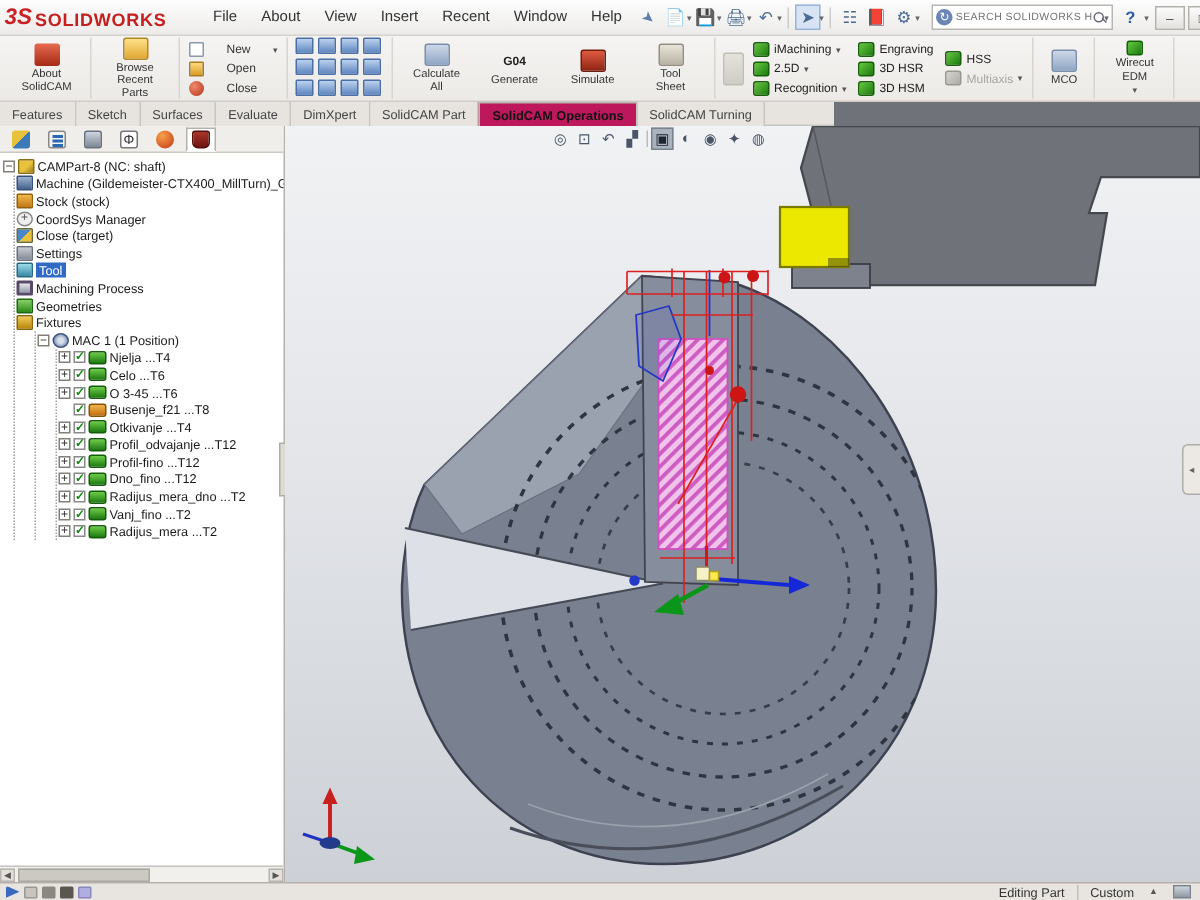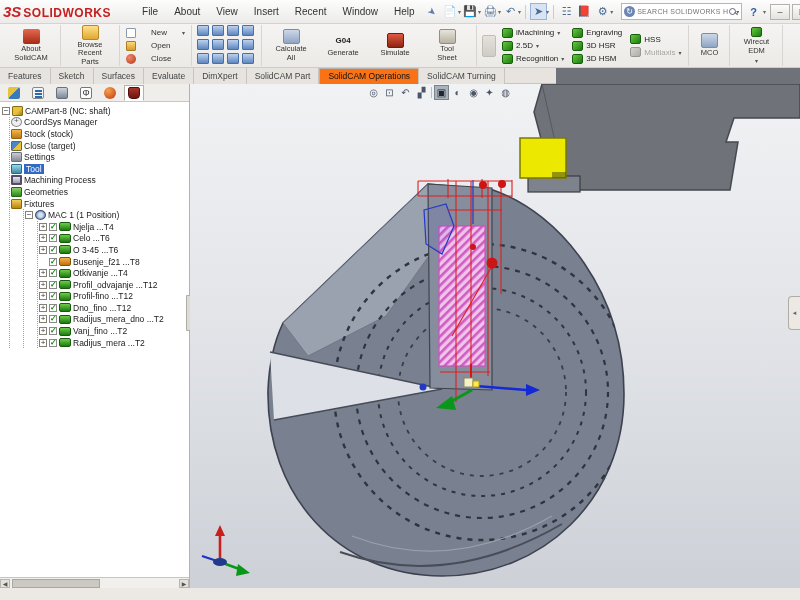--- a/index.html
+++ b/index.html
@@ -68,25 +68,25 @@
   .gcol { display:flex; flex-direction:column; justify-content:center; gap:1px; padding:0 2px; }
   .gitem { display:flex; align-items:center; gap:3px; font-size:8px; color:#222; height:12px; padding:0 2px; }
   .gitem.dis { color:#a9a6a0; }
   .gic { width:11px; height:10px; flex:none; background:linear-gradient(135deg,#66c83e,#1d7a12); border:1px solid #156009; border-radius:2px; }
   .gic.dis { background:linear-gradient(135deg,#d6d4cf,#aeaca6); border-color:#9a978f; }
   .disicon { width:14px; height:22px; background:linear-gradient(#e5e2dc,#cfccc5); border:1px solid #c0bdb5;
     border-radius:2px; margin:0 2px; align-self:center; }
 
   
   #tabrow { position:absolute; left:0; top:68px; width:800px; height:16px; background:#e7e4e0;
-    border-bottom:1px solid #c8c5c0; display:flex; align-items:center; }
+    border-bottom:1px solid #c8c5c0; display:flex; align-items:flex-start; }
   .ctab { font-size:8.5px; color:#444; padding:2px 8px 2px; border-right:1px solid #c8c5c0;
     background:#e7e4e0; height:16px; display:flex; align-items:center; }
-  .ctab.active { background:#f97316; border-top:1px solid #b8b5b0; border-left:1px solid #b8b5b0;
-    color:#111; font-weight:normal; }
+  .ctab.active { background:#be185d; border-top:1px solid #b8b5b0; border-left:1px solid #b8b5b0;
+    color:#111; font-weight:bold; }
   #vspill { position:absolute; left:556px; top:68px; width:244px; height:16px; background:#6f7379; }
 
   
   #leftpanel { position:absolute; left:0; top:84px; width:190px; height:504px; background:#fff;
     border-right:1px solid #b5b2ad; display:flex; flex-direction:column; }
   #ptabs { height:18px; background:#f0eeea; border-bottom:1px solid #cac7c1; display:flex;
     align-items:flex-end; padding-left:4px; gap:4px; }
   .ptab { width:20px; height:16px; display:flex; align-items:center; justify-content:center;
     border:1px solid transparent; }
   .ptab.active { background:#fff; border:1px solid #b5b2ad; border-bottom-color:#fff; }
@@ -380,26 +380,30 @@
         </span>
     </div>
     <div id="tree">
       <div class="trow">
         <span class="ebox minus"></span>
         <span class="ti part"></span>
         <span class="tl">CAMPart-8 (NC: shaft)</span>
       </div>
       <div class="tkids">
         <div class="trow">
+          <span class="ti machine"></span>
+          <span class="tl">Machine (Gildemeister-CTX400_MillTurn)_G</span>
+        </div>
+        <div class="trow">
+          <span class="ti stock"></span>
+          <span class="tl">Stock (stock)</span>
+        </div>
+        <div class="trow">
           <span class="ti coordsys"></span>
           <span class="tl">CoordSys Manager</span>
-        </div>
-        <div class="trow">
-          <span class="ti stock"></span>
-          <span class="tl">Stock (stock)</span>
         </div>
         <div class="trow">
           <span class="ti target"></span>
           <span class="tl">Close (target)</span>
         </div>
         <div class="trow">
           <span class="ti settings"></span>
           <span class="tl">Settings</span>
         </div>
         <div class="trow sel">
@@ -600,14 +604,29 @@
       <span class="hsep"></span>
       <span class="hbtn pressed">▣</span>
       <span class="hbtn">◐</span>
       <span class="hbtn">◉</span>
       <span class="hbtn">✦</span>
       <span class="hbtn">◍</span>
     </div>
     <div id="taskpane-tab">◂</div>
   </div>
 
+  <div id="statusbar">
+    <span class="sbicons">
+      <span class="sbi a"></span>
+      <span class="sbi b"></span>
+      <span class="sbi c"></span>
+      <span class="sbi d"></span>
+      <span class="sbi e"></span>
+    </span>
+    <span class="sbspacer"></span>
+    <span>Editing Part</span>
+    <span class="sbsep"></span>
+    <span>Custom</span>
+    <span class="sbtri">▲</span>
+    <span class="sbtag"></span>
+  </div>
 
 </div>
 
 </body></html>

